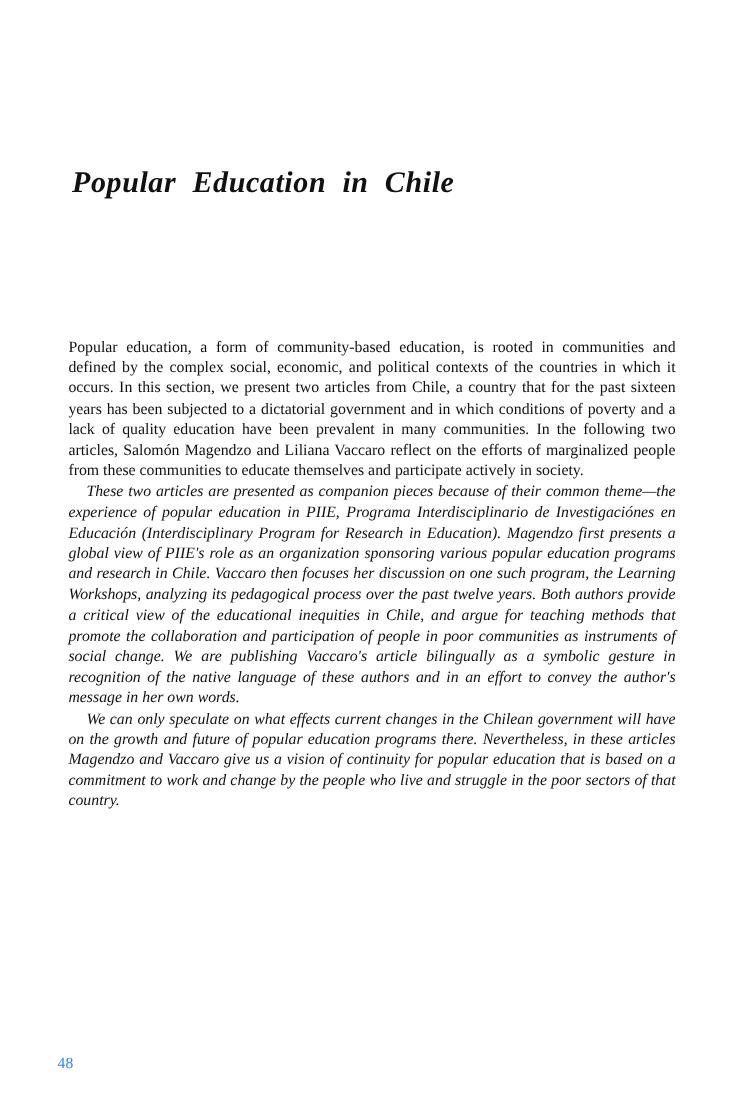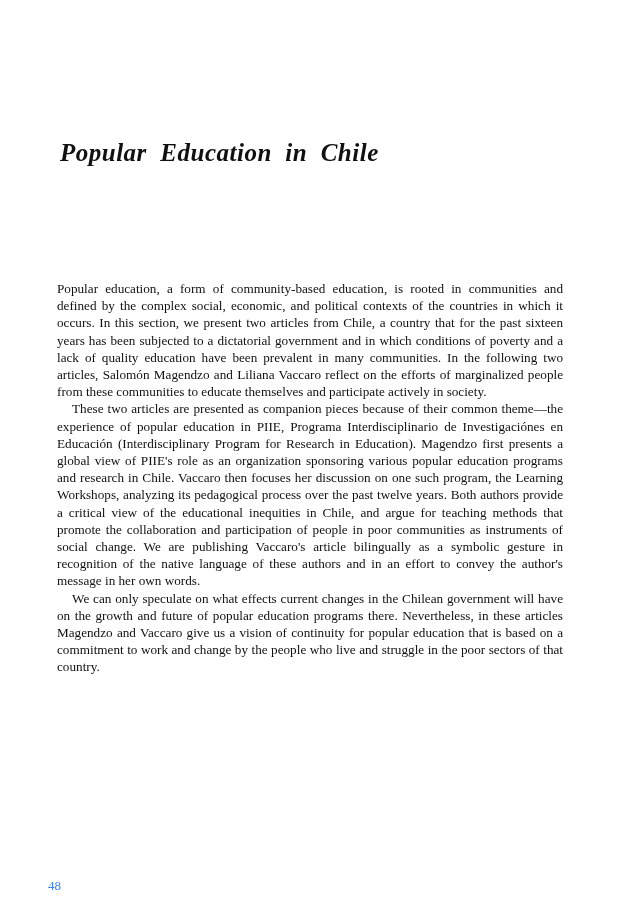--- a/index.html
+++ b/index.html
@@ -45,20 +45,21 @@
     color: #101010;
     hyphens: none;
     margin-top: 28px;
   }
   .body-text p {
     margin: 0;
     text-indent: 0;
   }
   .body-text p.indented {
     text-indent: 15px;
+    font-style: italic;
   }
   .page-number {
     position: absolute;
     left: 48px;
     top: 878px;
     font-family: "Liberation Serif", serif;
     font-size: 13px;
     color: #3b82f6;
   }
 </style>

